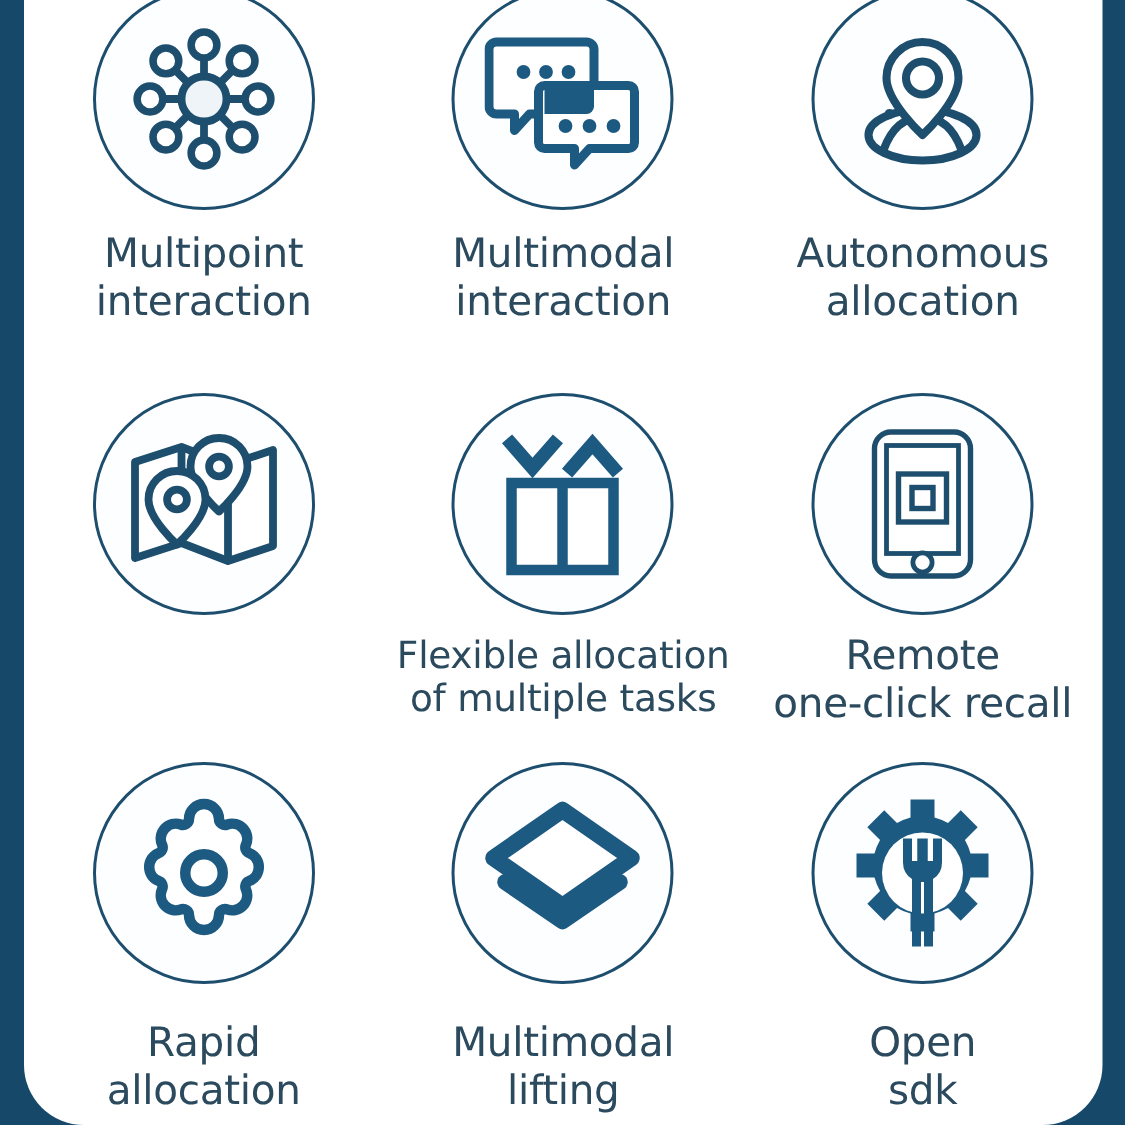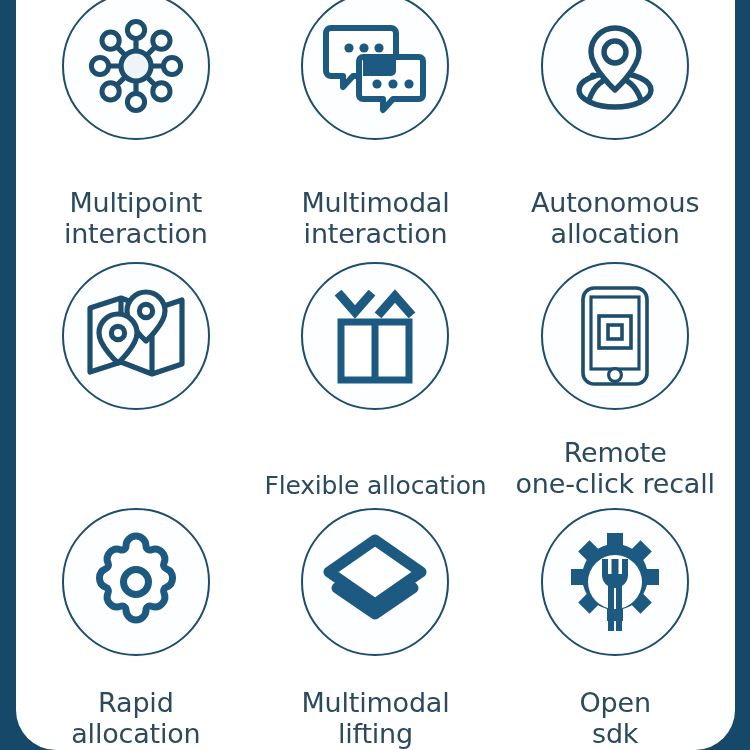--- a/index.html
+++ b/index.html
@@ -40,21 +40,21 @@
     height: 750px;
     display: grid;
     grid-template-columns: repeat(3, 1fr);
     grid-template-rows: repeat(3, 250px);
   }
   .cell {
     position: relative;
     display: flex;
     flex-direction: column;
     align-items: center;
-    justify-content: space-between;
+    justify-content: flex-start;
   }
   .circle {
     width: 148px;
     height: 148px;
     border-radius: 50%;
     border: 2.6px solid #1d4e6e;
     background: #fdfeff;
     display: flex;
     align-items: center;
     justify-content: center;
@@ -179,21 +179,21 @@
         <div class="circle">
           <span>
             <svg width="96" height="100" viewBox="0 0 96 100">
               <polyline points="14,10 28,26 42,10" fill="none" stroke="#1d5a82" stroke-width="9" stroke-linecap="square" stroke-linejoin="miter"></polyline>
               <polyline points="54,26 68,10 82,26" fill="none" stroke="#1d5a82" stroke-width="9" stroke-linecap="square" stroke-linejoin="miter"></polyline>
               <rect x="14" y="36" width="68" height="58" fill="#ffffff" stroke="#1d5a82" stroke-width="7"></rect>
               <line x1="48" y1="36" x2="48" y2="94" stroke="#1d5a82" stroke-width="7"></line>
             </svg>
           </span>
         </div>
-        <div class="label"><span>Flexible allocation</span><br></div>
+        <div class="label"><span>Flexible allocation</span><br><span>of multiple tasks</span></div>
       </div>
 
       <div class="cell row2">
         <div class="circle">
           <span>
             <svg width="88" height="104" viewBox="0 0 88 104">
               <rect x="12" y="4" width="64" height="96" rx="11" ry="11" fill="#ffffff" stroke="#1d4e6e" stroke-width="3.6"></rect>
               <rect x="20" y="13" width="48" height="72" fill="none" stroke="#1d4e6e" stroke-width="3.2"></rect>
               <rect x="28" y="32" width="32" height="32" fill="none" stroke="#1d4e6e" stroke-width="3.6"></rect>
               <rect x="37" y="41" width="14" height="14" fill="none" stroke="#1d4e6e" stroke-width="3.6"></rect>

